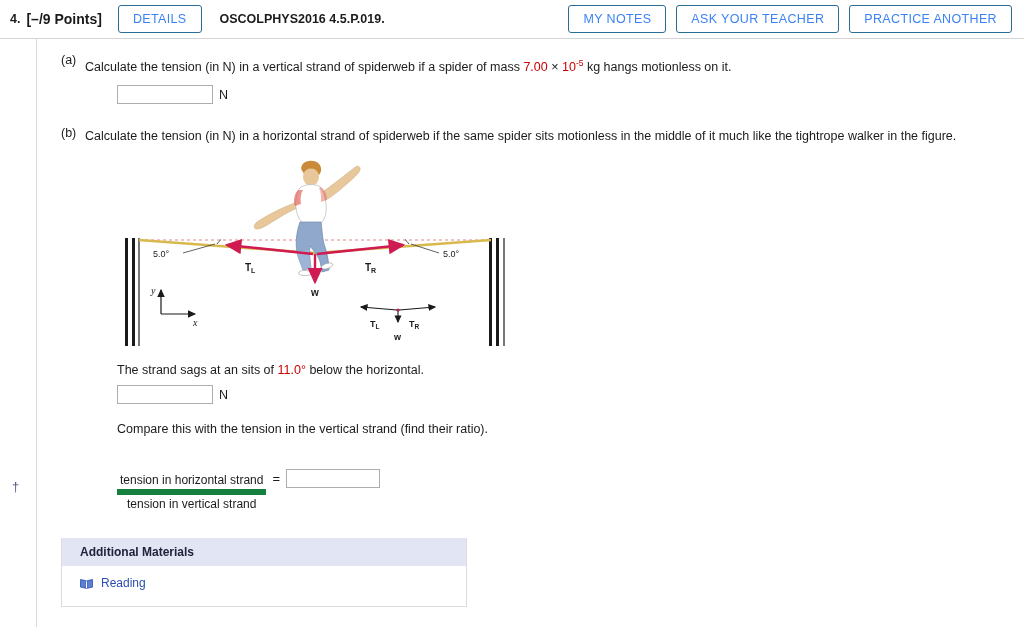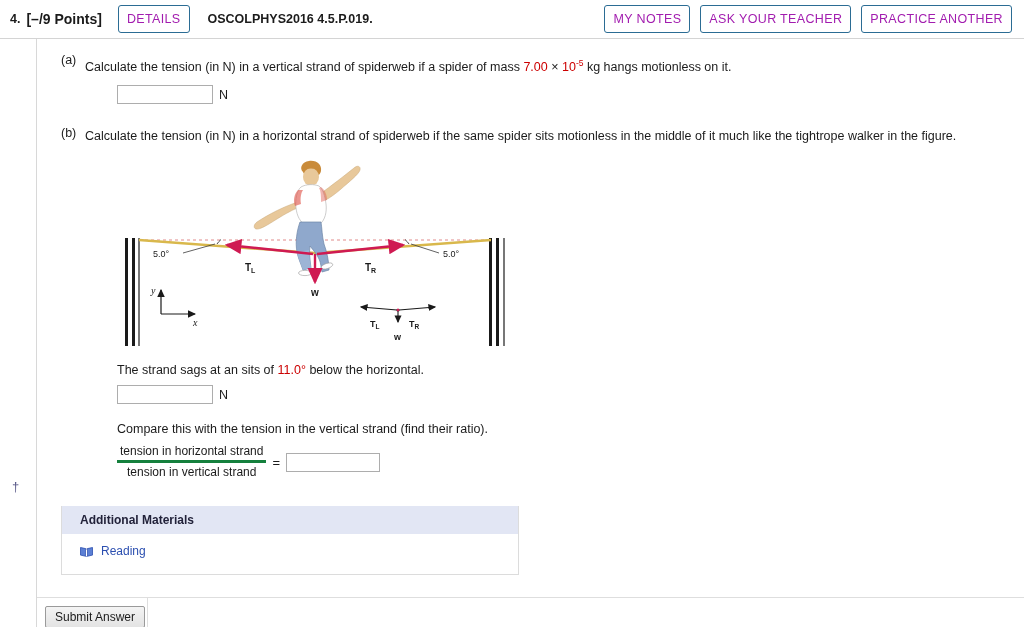--- a/index.html
+++ b/index.html
@@ -18,25 +18,25 @@
     display:flex;align-items:center;
     padding:0 12px 0 10px;
     box-sizing:border-box;
     background:#fff;
   }
   .pt-num{font-weight:bold;font-size:12.5px;color:#1b1b1b;margin-right:6px;}
   .pt-points{font-weight:bold;font-size:14px;color:#1b1b1b;margin-right:16px;}
   .btn-outline{
     border:1px solid #2b6c94;
     border-radius:3px;
-    color:#a21caf;
+    color:#3b82f6;
     background:#fff;
     font-size:12.5px;
     letter-spacing:.35px;
-    padding:7px 8px;
+    padding:7px 14px;
     line-height:12px;
     cursor:pointer;
     white-space:nowrap;
     font-family:"Liberation Sans", sans-serif;
   }
   .qcode{
     font-weight:bold;font-size:12.5px;color:#1b1b1b;
     margin-left:18px;
   }
   .header-right{margin-left:auto;display:flex;gap:10px;align-items:center;}
@@ -73,32 +73,32 @@
   }
   .unit{margin-left:6px;font-size:12.5px;}
 
   
   .figwrap{padding-left:80px;margin-top:8px;}
   .sagtext{padding-left:80px;margin-top:6px;font-size:12.5px;}
   .comparetext{padding-left:80px;margin-top:18px;font-size:12.5px;}
 
   .fracrow{display:flex;align-items:center;padding-left:80px;margin-top:8px;}
   .frac{display:inline-flex;flex-direction:column;text-align:center;font-size:12px;line-height:15px;}
-  .frac .num{border-bottom:3px solid #15803d;padding:0 3px 1px 3px;}
+  .frac .num{border-bottom:6px solid #15803d;padding:0 3px 1px 3px;margin-top:29px;}
   .frac .den{padding:2px 3px 0 3px;}
   .eq{margin:0 6px;font-size:13px;}
   .fracbox{
     width:88px;height:15px;border:1px solid #adadad;background:#fff;
     font-family:"Liberation Sans", sans-serif;font-size:12px;padding:1px 2px;
   }
 
   
   .am{
     margin-left:24px;margin-top:26px;
-    width:458px;border:1px solid #dcdcdc;border-top:none;
+    width:406px;border:1px solid #dcdcdc;border-top:none;
     box-sizing:border-box;background:#fff;
   }
   .am-head{
     background:#e2e6f4;
     font-weight:bold;font-size:12px;color:#22223a;
     padding:7px 0 7px 18px;
   }
   .am-body{padding:10px 0 14px 18px;}
   .am-link{
     color:#2c4fb0;font-size:12px;text-decoration:none;

